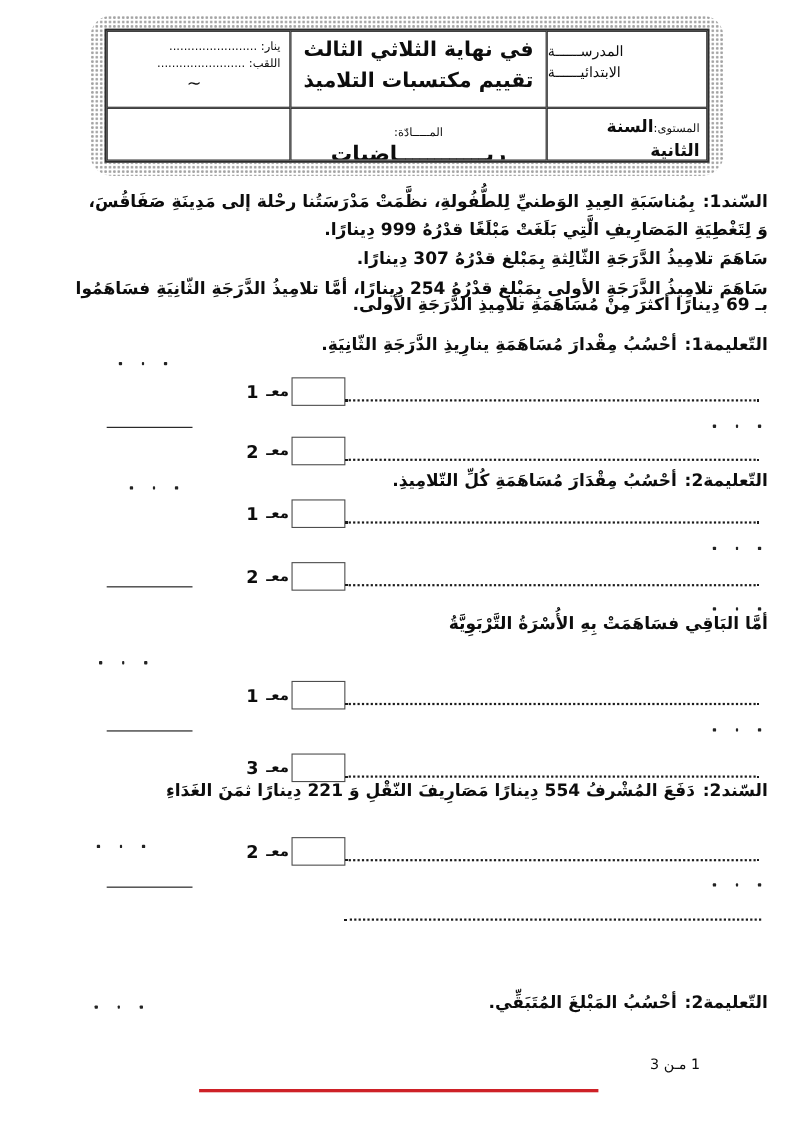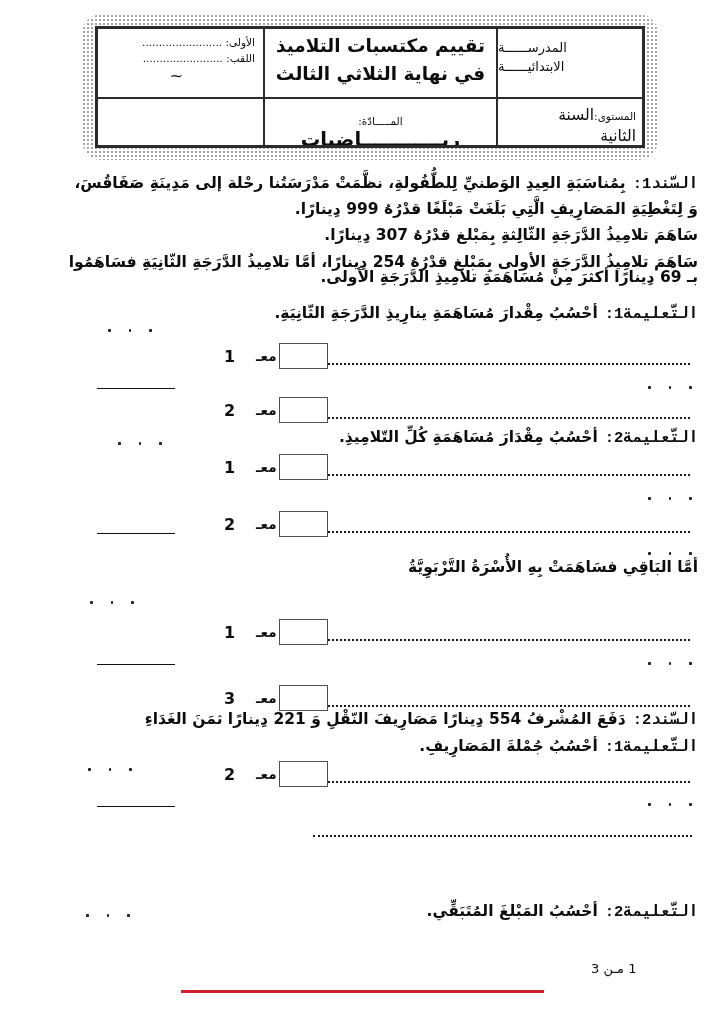--- a/index.html
+++ b/index.html
@@ -22,35 +22,35 @@
     grid-template-columns:146px 233px 1fr;
     grid-template-rows:70px 1fr;
   }
   .hc{border:1px solid #2c2c2c;position:relative;overflow:hidden;}
   .school-cell{padding-top:9px;text-align:left;font-size:13px;line-height:19px;}
   .title-cell{padding-top:3px;text-align:center;font-size:18.5px;font-weight:600;line-height:28px;}
   .name-cell{padding:5px 8px 0 0;font-size:10.5px;line-height:16px;text-align:right;}
   .tilde{display:block;text-align:center;font-size:16px;margin-top:2px;}
   .level-cell{padding:6px 6px 0 0;text-align:right;line-height:20px;}
   .level-prefix{font-size:10.5px;}
-  .level-bold{font-size:15.5px;font-weight:400;}
+  .level-bold{font-size:15.5px;font-weight:700;}
   .subject-cell{text-align:center;padding-top:16px;}
   .subject-label{font-size:10.5px;display:block;}
   .subject-value{font-size:19.5px;font-weight:700;display:block;margin-top:1px;}
   
   .bline{
     position:absolute;right:26px;direction:rtl;text-align:right;
     font-size:15.5px;font-weight:600;white-space:nowrap;letter-spacing:0;
   }
-  .lbl{font-weight:800;margin-left:7px;font-family:Liberation Mono, monospace;}
+  .lbl{font-weight:800;margin-left:7px;}
   
   .arow{position:absolute;left:0;right:34px;height:28px;display:flex;align-items:center;direction:ltr;}
   .sp{flex:none;width:222px;}
   .anum{flex:none;font-size:16px;font-weight:700;width:15px;text-align:center;}
-  .albl{flex:none;font-size:13.5px;font-weight:800;margin:0 2px 0 19px;direction:rtl;}
+  .albl{flex:none;font-size:13.5px;font-weight:800;margin:0 2px 0 5px;direction:rtl;}
   .abox{flex:none;width:47px;height:24px;border:1.6px solid #4d4d4d;background:#fff;}
   .adots{flex:1;align-self:flex-end;margin-bottom:5px;border-bottom:2.4px dotted #1b1b1b;height:0;}
   
   .rulel{position:absolute;left:97px;width:78px;height:0;border-top:1.8px solid #121212;}
   .dots3{position:absolute;width:44px;height:3px;display:flex;justify-content:space-between;align-items:center;}
   .dots3 b{width:2.6px;height:2.6px;background:#232323;border-radius:30%;}
   .plaindots{position:absolute;left:313px;right:32px;height:0;border-top:2.4px dotted #1b1b1b;}
   
   .page-ind{position:absolute;left:591px;top:961px;font-size:13px;font-weight:400;direction:rtl;}
   .redline{position:absolute;left:181px;top:990px;width:363px;height:2.6px;background:#ce2127;}
@@ -62,26 +62,26 @@
 
   <div class="hdr-outer">
     <div class="hdr-table">
 
       <div class="hc school-cell">
         <div>المدرســــــة</div>
         <div>الابتدائيــــــة</div>
       </div>
 
       <div class="hc title-cell">
+        <div>في نهاية الثلاثي الثالث</div>
         <div>تقييم مكتسبات التلاميذ</div>
-        <div>في نهاية الثلاثي الثالث</div>
       </div>
 
       <div class="hc name-cell">
-        <div dir="rtl"><span>الأولى:</span> <span>........................</span></div>
+        <div dir="rtl"><span>ينار:</span> <span>........................</span></div>
         <div dir="rtl"><span>اللقب:</span> <span>........................</span></div>
         <span class="tilde">~</span>
       </div>
 
       <div class="hc level-cell" dir="rtl">
         <span class="level-prefix">المستوى:</span><span class="level-bold">السنة</span>
         <div class="level-bold">الثانية</div>
       </div>
 
       <div class="hc subject-cell">
@@ -189,21 +189,20 @@
 
   <div class="arow" style="top:684px">
     <span class="sp"></span>
     <span class="anum">3</span>
     <span class="albl">معـ</span>
     <span class="abox"></span>
     <span class="adots"></span>
   </div>
 
   <div class="bline" style="top:710px"><span class="lbl">السّند2:</span><span>دَفَعَ المُشْرفُ 554 دِينارًا مَصَارِيفَ النّقْلِ وَ 221 دِينارًا ثمَنَ الغَدَاءِ</span></div>
-  <div class="bline" style="top:737px"><span class="lbl">التّعليمة1:</span><span>أحْسُبُ جُمْلةَ المَصَارِيفِ.</span></div>
   <span class="dots3" style="left:88px;top:768px">
       <b></b>
       <b></b>
       <b></b>
     </span>
 
   <div class="arow" style="top:760px">
     <span class="sp"></span>
     <span class="anum">2</span>
     <span class="albl">معـ</span>

